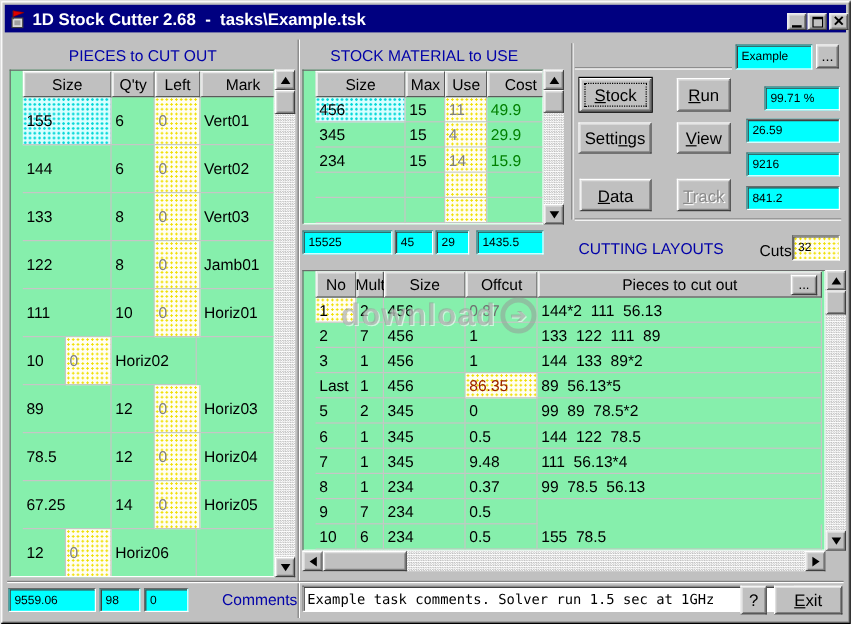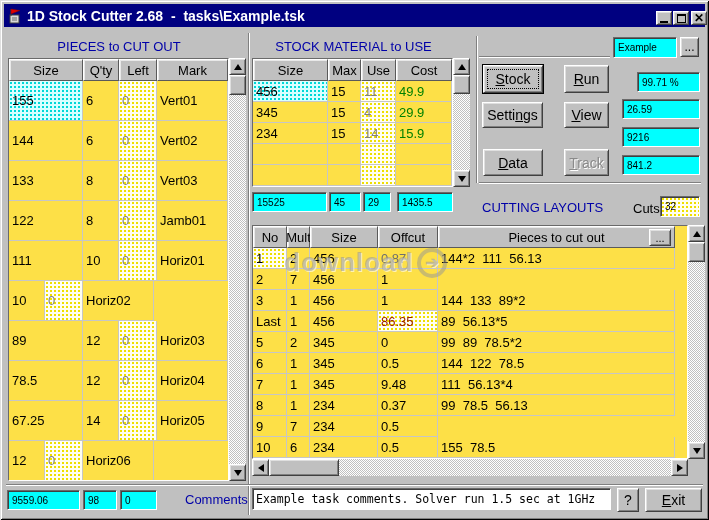--- a/index.html
+++ b/index.html
@@ -21,21 +21,21 @@
     display:flex;align-items:center;justify-content:center;}
   .glyph-min{width:8px;height:2px;background:#000;margin-top:7px;}
   .glyph-max{width:9px;height:9px;border:1px solid #000;border-top:2px solid #000;}
   .glyph-close{font-size:12px;font-weight:bold;line-height:10px;}
   
   .sec-label{position:absolute;font-size:13px;color:#0000a8;white-space:nowrap;}
   
   .vgroove{position:absolute;width:2px;border-left:1px solid #808080;border-right:1px solid #fff;}
   .hgroove{position:absolute;height:2px;border-top:1px solid #808080;border-bottom:1px solid #fff;}
   
-  .grid{position:absolute;background:#fde047;border:1px solid;border-color:#6a6a6a #fff #fff #6a6a6a;overflow:hidden;}
+  .grid{position:absolute;background:#86efac;border:1px solid;border-color:#6a6a6a #fff #fff #6a6a6a;overflow:hidden;padding-left:10px;}
   .ghead{display:flex;height:22px;}
   .hcell{background:#c0c0c0;border:1px solid;border-color:#fff #5a5a5a #5a5a5a #fff;
     box-shadow:inset 1px 1px 0 #e8e8e8;display:flex;align-items:center;justify-content:center;
     font-size:13px;position:relative;flex:0 0 auto;}
   .row{display:flex;}
   .cell{border-right:1px solid #c6c6c6;border-bottom:1px solid #c6c6c6;
     font-size:13px;display:flex;align-items:center;padding-left:3px;
     white-space:pre;overflow:hidden;flex:0 0 auto;}
   .pieces .row,.pieces-fill .row{height:40px;}
   .stockg .row,.stock-fill .row{height:21px;}
@@ -369,20 +369,21 @@
     <div class="cell c2">456</div>
     <div class="cell c3">0.87</div>
     <div class="cell c4">144*2  111  56.13</div>
   </div>
 
   <div class="row">
     <div class="cell c0">2</div>
     <div class="cell c1">7</div>
     <div class="cell c2">456</div>
     <div class="cell c3">1</div>
+    <div class="cell c4">133  122  111  89</div>
   </div>
 
   <div class="row">
     <div class="cell c0">3</div>
     <div class="cell c1">1</div>
     <div class="cell c2">456</div>
     <div class="cell c3">1</div>
     <div class="cell c4">144  133  89*2</div>
   </div>
 
@@ -466,21 +467,21 @@
 
   <div class="watermark">
     <span>download</span>
     <span class="wm-circle">➔</span>
   </div>
 
   <div class="field cyanf" style="left:7px;top:490px;width:73px;height:20px;">9559.06</div>
   <div class="field cyanf" style="left:83px;top:490px;width:34px;height:20px;">98</div>
   <div class="field cyanf" style="left:120px;top:490px;width:37px;height:20px;">0</div>
   <div class="sec-label" style="left:185px;top:492px;">Comments</div>
-  <input class="comment-input" style="left: 252px; top: 488px; width: 359px; height: 22px;" value="Example task comments. Solver run 1.5 sec at 1GHz">
+  <input class="comment-input" style="left: 252px; top: 488px; width: 410px; height: 22px;" value="Example task comments. Solver run 1.5 sec at 1GHz">
   <div class="btn3d" style="left:617px;top:488px;width:22px;height:24px;">
       <span class="lbl">?</span>
     </div>
   <div class="btn3d" style="left:645px;top:488px;width:57px;height:24px;">
       <span class="lbl"><u>E</u>xit</span>
     </div>
 
 </div>
 
 </body></html>

